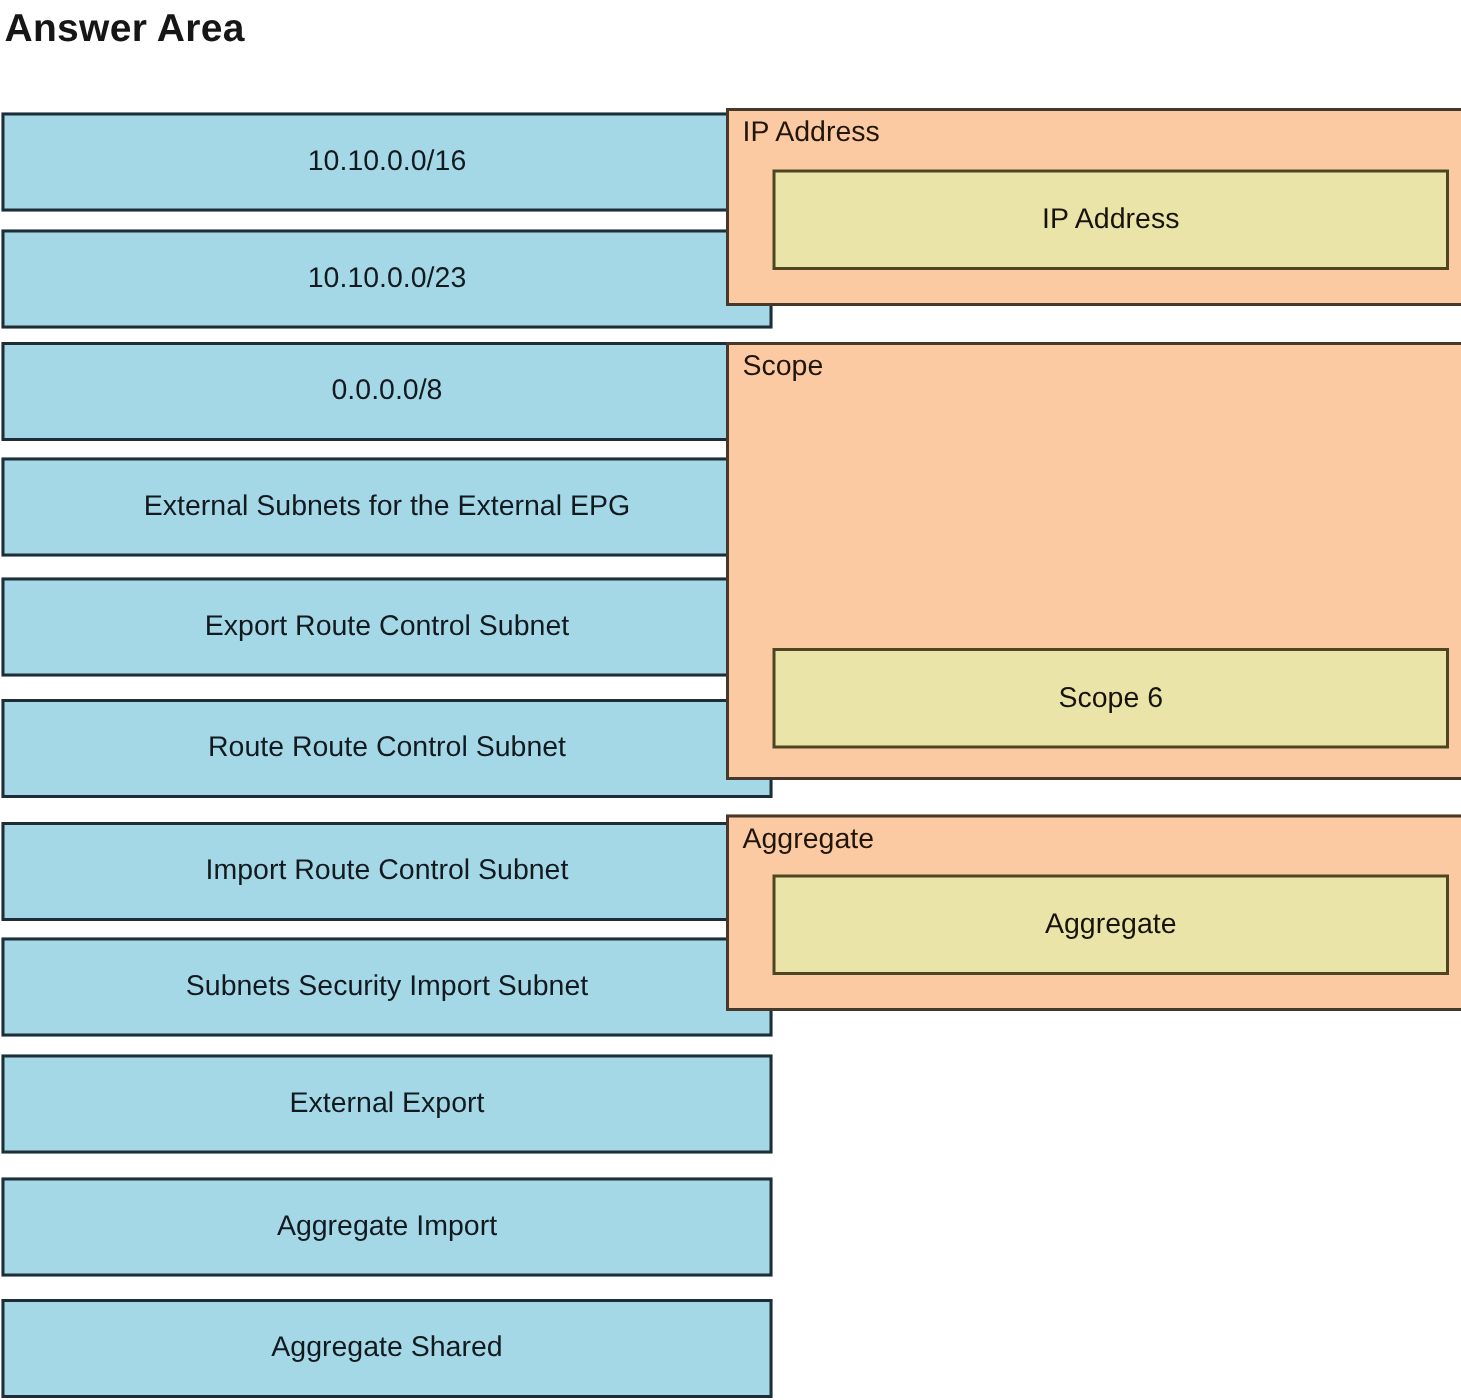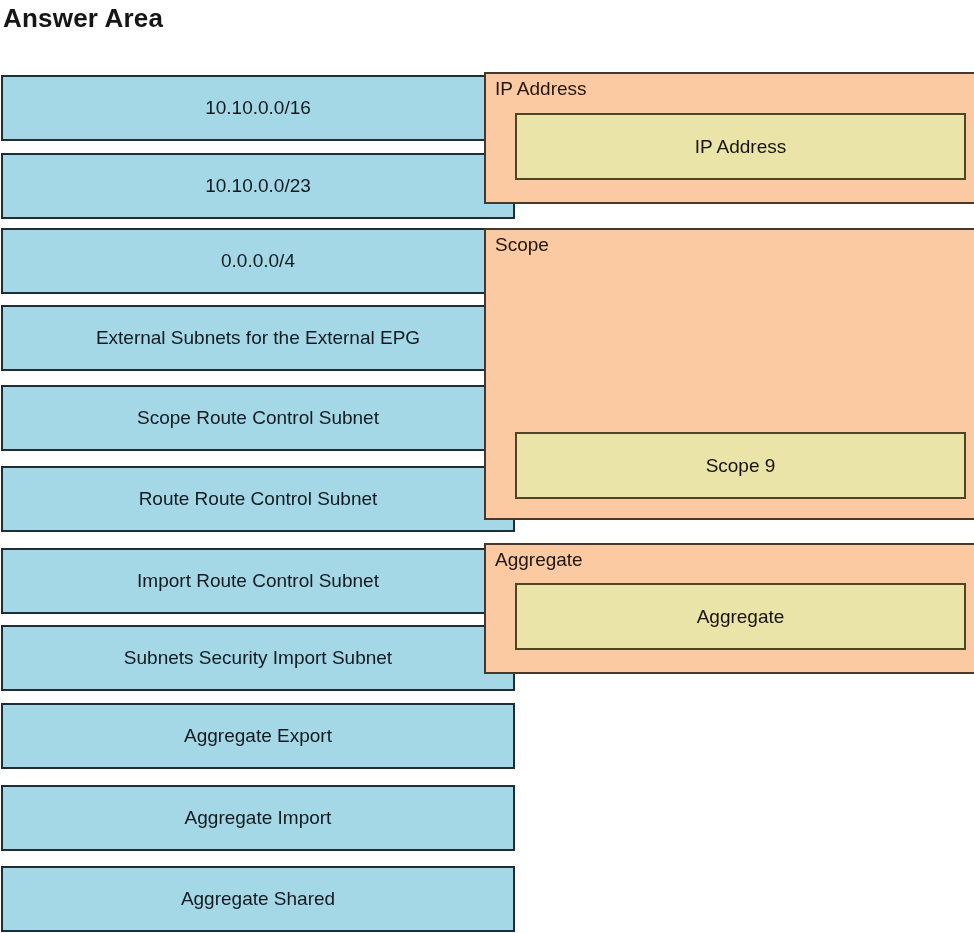--- a/index.html
+++ b/index.html
@@ -56,38 +56,38 @@
 </style>
 </head>
 <body>
 
 <div>
 
   <div class="title">Answer Area</div>
 
   <div class="opt" style="top:75px">10.10.0.0/16</div>
   <div class="opt" style="top:153px">10.10.0.0/23</div>
-  <div class="opt" style="top:228px">0.0.0.0/4</div>
+  <div class="opt" style="top:228px">0.0.0.0/8</div>
   <div class="opt" style="top:305px">External Subnets for the External EPG</div>
-  <div class="opt" style="top:385px">Scope Route Control Subnet</div>
+  <div class="opt" style="top:385px">Export Route Control Subnet</div>
   <div class="opt" style="top:466px">Route Route Control Subnet</div>
   <div class="opt" style="top:548px">Import Route Control Subnet</div>
   <div class="opt" style="top:625px">Subnets Security Import Subnet</div>
-  <div class="opt" style="top:703px">Aggregate Export</div>
+  <div class="opt" style="top:703px">External Export</div>
   <div class="opt" style="top:785px">Aggregate Import</div>
   <div class="opt" style="top:866px">Aggregate Shared</div>
 
   <section class="group" style="top:72px;height:132px">
     <div class="group-label">IP Address</div>
     <div class="slot" style="top:39px">IP Address</div>
   </section>
 
   <section class="group" style="top:228px;height:292px">
     <div class="group-label">Scope</div>
-    <div class="slot" style="top:202px">Scope 9</div>
+    <div class="slot" style="top:202px">Scope 6</div>
   </section>
 
   <section class="group" style="top:543px;height:131px">
     <div class="group-label">Aggregate</div>
     <div class="slot" style="top:38px">Aggregate</div>
   </section>
 
 </div>
 
 </body></html>

